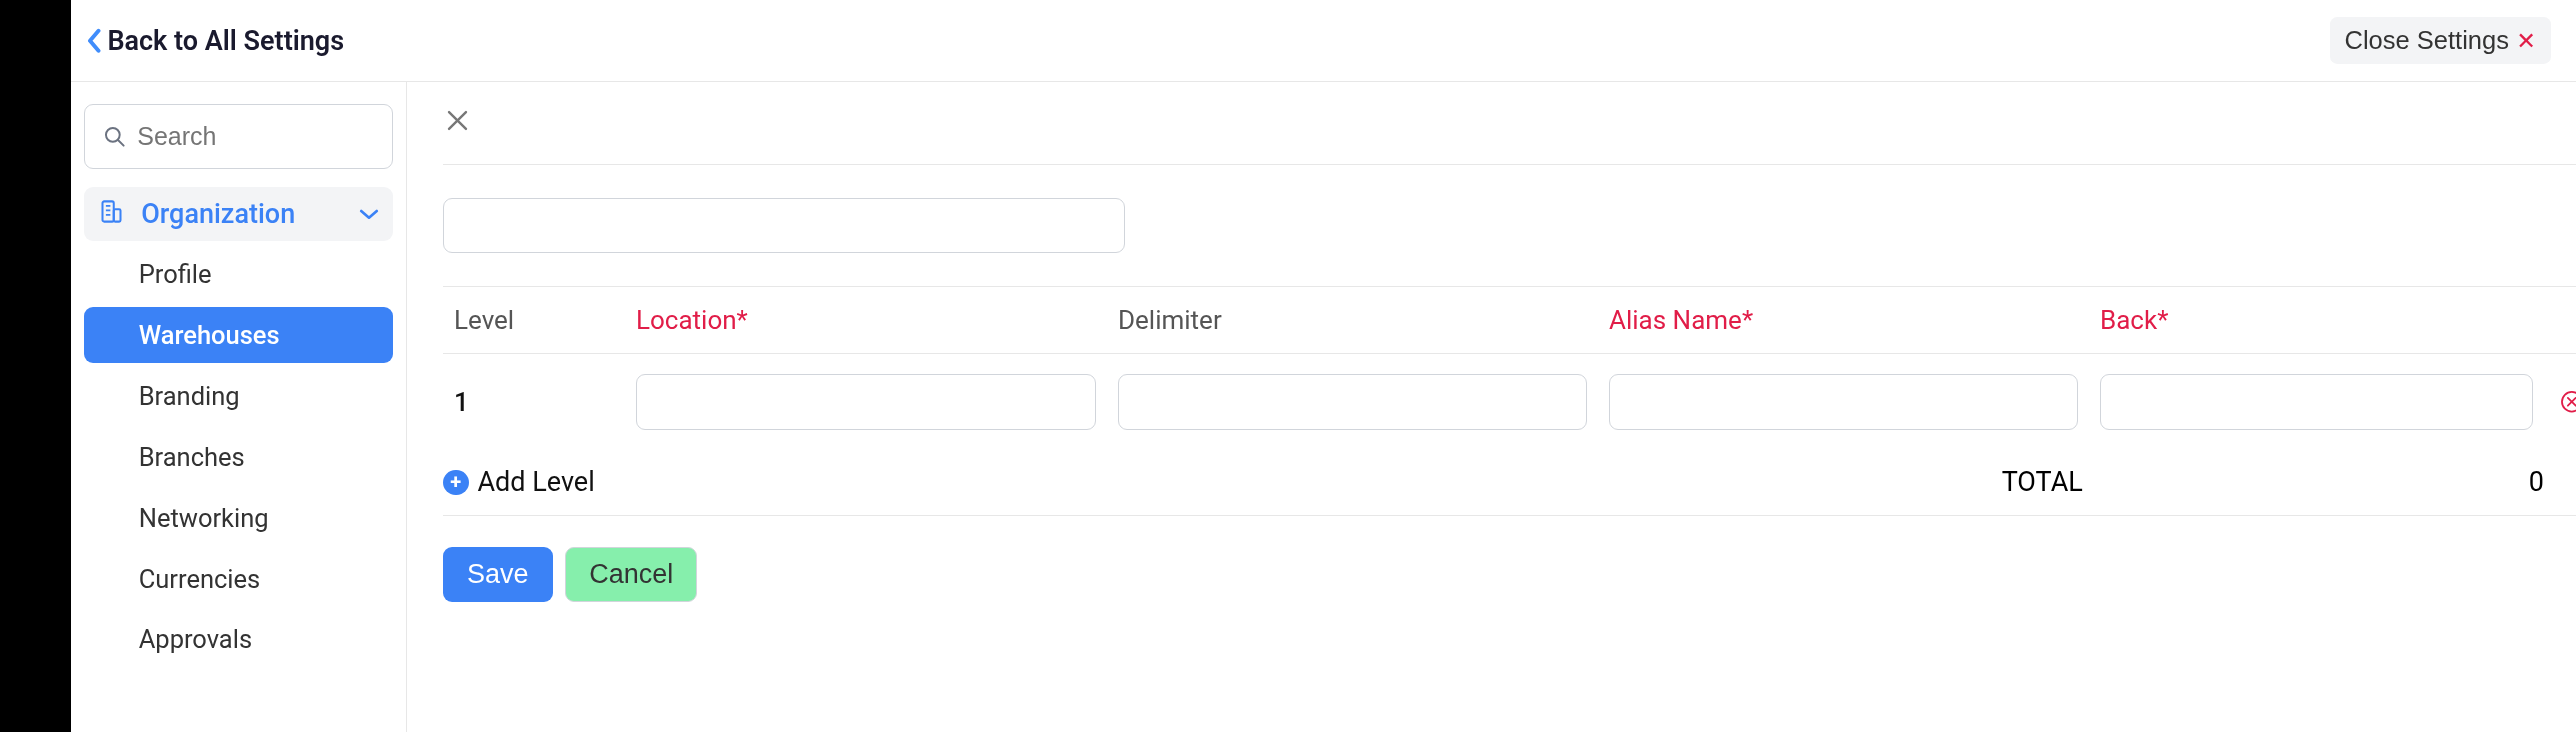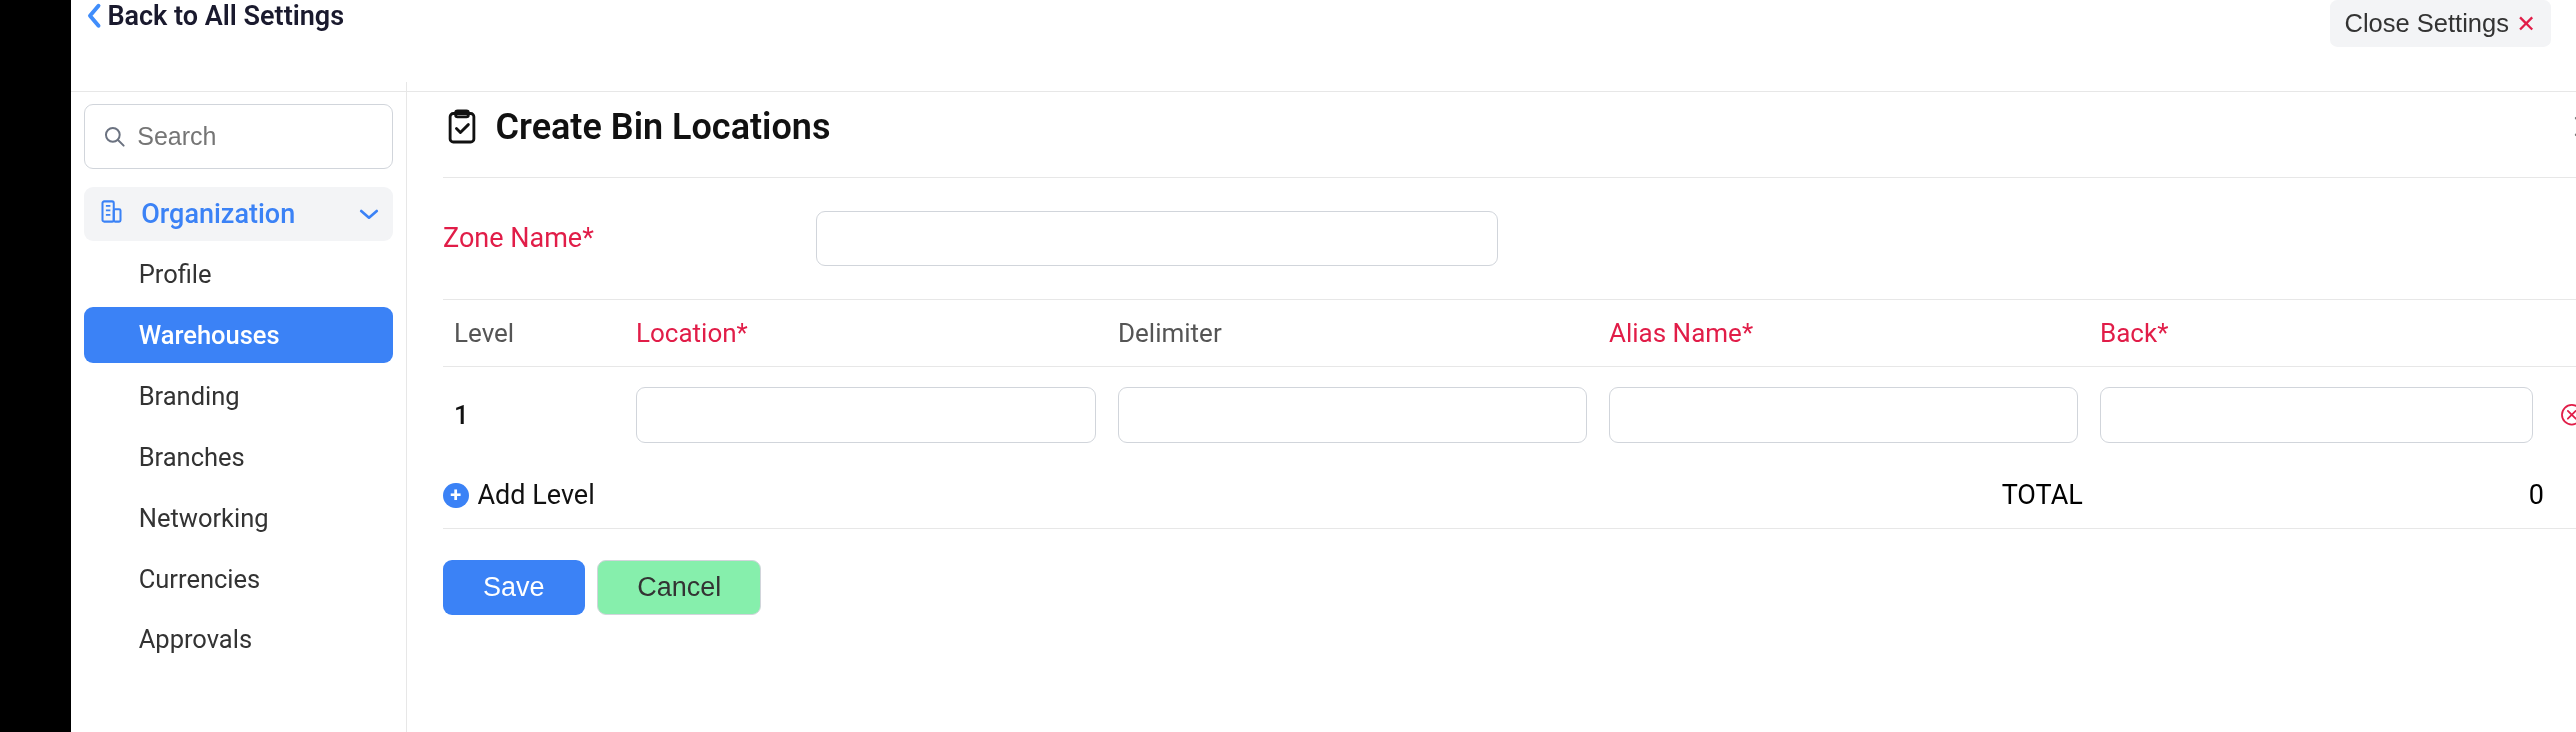--- a/index.html
+++ b/index.html
@@ -4,21 +4,21 @@
 <style>
   * { box-sizing: border-box; margin: 0; padding: 0; }
   body { font-family: -apple-system, BlinkMacSystemFont, "Segoe UI", Roboto, Helvetica, Arial, sans-serif; background: #000; width: 2576px; height: 733px; overflow: hidden; }
   
   
   .viewport { position: absolute; left: 0; top: 0; width: 2576px; height: 733px; background: #000; }
   
   .app { position: absolute; left: 71px; top: 0; right: 0; bottom: 0; background: #fff; }
 
   
-  .topbar { height: 92px; display: flex; align-items: flex-start; justify-content: space-between; border-bottom: 0.9px solid #e7e7e7; padding: 0 25.5px 0 16.4px; }
+  .topbar { height: 82px; display: flex; align-items: center; justify-content: space-between; border-bottom: 0.9px solid #e7e7e7; padding: 0 25.5px 0 16.4px; }
   .back-link { display: flex; align-items: center; gap: 5.5px; color: #1a1a2e; font-size: 27px; font-weight: 600; cursor: pointer; }
   .back-chevron { color: #3b82f6; font-size: 25.5px; font-weight: 700; }
   .close-settings { background: #f3f4f6; border-radius: 7.3px; padding: 9px 14.5px; font-size: 25.5px; font-weight: 400; color: #333; display: flex; align-items: center; gap: 7.3px; cursor: pointer; border: none; }
   .close-settings .x { color: #e11d48; font-weight: 400; font-size: 23.6px; }
 
   
   .body { position: absolute; top: 82px; left: 0; right: 0; bottom: 0; display: flex; }
   .sidebar { width: 336px; border-right: 0.9px solid #e7e7e7; padding: 22px 12.7px; }
   .search-box { width: 100%; height: 65px; border: 0.9px solid #d1d5db; border-radius: 9px; display: flex; align-items: center; padding: 0 18px; color: #6b7280; font-size: 25.5px; gap: 11px; margin-bottom: 18px; }
   .search-box input { border: none; outline: none; flex: 1; font-size: 25px; background: transparent; }
@@ -53,21 +53,21 @@
   .table-row input { width: 100%; height: 56px; border: 0.9px solid #d1d5db; border-radius: 9px; font-size: 25.5px; padding: 0 12.7px; outline: none; }
   .table-row .col-level { font-size: 26px; color: #111; font-weight: 500; }
   
   .table-foot { padding: 16.4px 0; font-size: 27px; }
   .add-level { display: flex; align-items: center; gap: 9px; color: #111; cursor: pointer; }
   .add-level .plus { width: 25.5px; height: 25.5px; border-radius: 50%; background: #3b82f6; color: #fff; display: flex; align-items: center; justify-content: center; font-size: 20px; font-weight: 700; }
   .foot-total-label { margin-left: auto; margin-right: 446px; font-weight: 400; }
   .foot-total-val { font-weight: 400; margin-right: 55px; }
 
   .actions { display: flex; gap: 12.7px; margin-top: 31px; }
-  .btn { border-radius: 9px; padding: 11px 39px; font-size: 27px; cursor: pointer; border: 0.9px solid transparent; }
+  .btn { border-radius: 9px; padding: 11px 23px; font-size: 27px; cursor: pointer; border: 0.9px solid transparent; }
   .btn-primary { background: #3b82f6; color: #fff; }
   .btn-secondary { background: #86efac; color: #333; border: 0.9px solid #d1d5db; }
 
   svg { display: block; }
 </style>
 </head>
 <body>
 
 <div class="viewport">
   <div class="app">
@@ -137,40 +137,29 @@
         <div class="nav-item">
             <span>Currencies</span>
           </div>
         <div class="nav-item">
             <span>Approvals</span>
           </div>
       </aside>
 
       <main class="main">
         <div class="main-header">
-          <div class="main-title">
-            <span>
-              <svg width="38" height="38" viewBox="0 0 24 24" fill="none">
-                  <rect x="4.5" y="3.5" width="15" height="18" rx="2" stroke="#111" stroke-width="1.8"></rect>
-                  <rect x="8" y="1.8" width="8" height="3.8" rx="1.2" stroke="#111" stroke-width="1.8"></rect>
-                  <path d="M8.5 13 L11 15.5 L16 10.5" stroke="#111" stroke-width="1.8" stroke-linecap="round" stroke-linejoin="round"></path>
-                </svg>
-            </span>
-            <span>Create Bin Locations</span>
-          </div>
           <span class="close-x">
             <svg width="29" height="29" viewBox="0 0 24 24" fill="none">
                 <line x1="5" y1="5" x2="19" y2="19" stroke="#777" stroke-width="2" stroke-linecap="round"></line>
                 <line x1="19" y1="5" x2="5" y2="19" stroke="#777" stroke-width="2" stroke-linecap="round"></line>
               </svg>
           </span>
         </div>
 
         <div class="form-row">
-          <label class="form-label">Zone Name*</label>
           <input class="text-input" type="text" value="" style="">
         </div>
 
         <div class="table-wrap">
           <div class="table-head">
             <div class="th col-level">Level</div>
             <div class="th req col-location">Location*</div>
             <div class="th col-delim">Delimiter</div>
             <div class="th req col-alias">Alias Name*</div>
             <div class="th req col-total">Back*</div>

